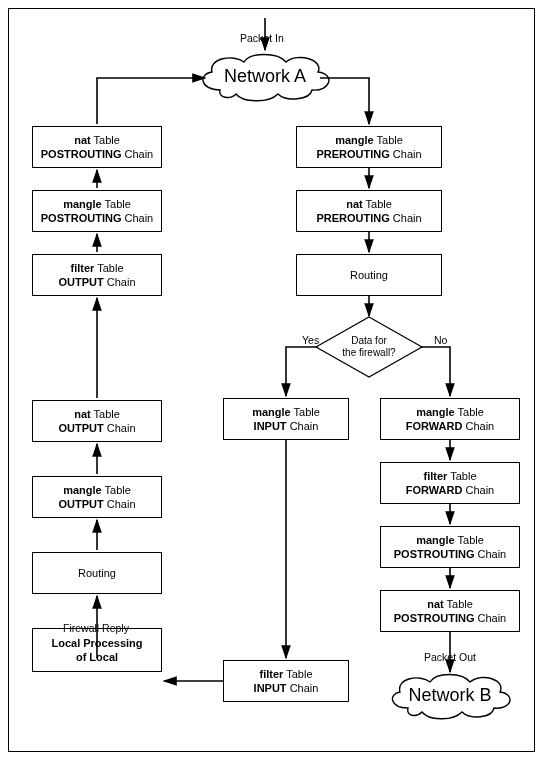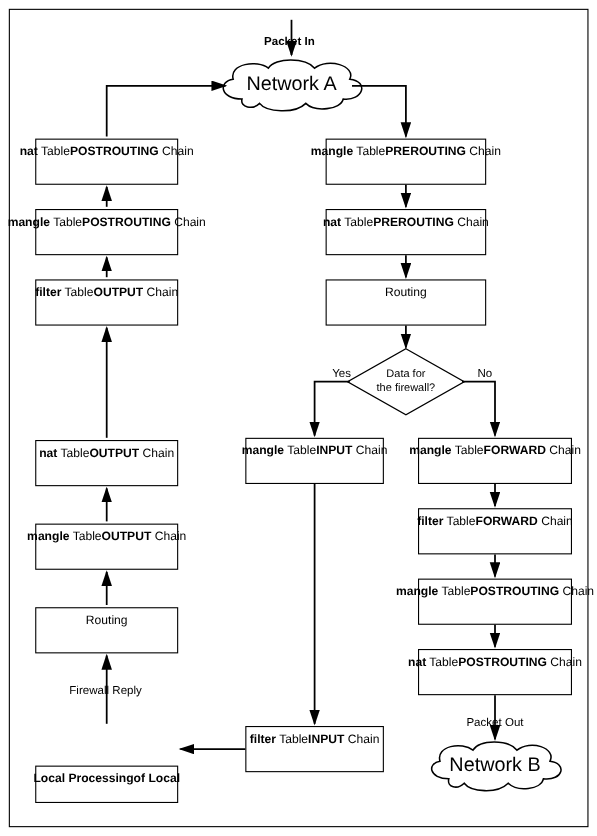--- a/index.html
+++ b/index.html
@@ -15,21 +15,23 @@
     left: 8px; top: 8px;
     width: 527px; height: 744px;
     border: 1.6px solid #000;
   }
   .box {
     position: absolute;
     border: 1.2px solid #000;
     background: #fff;
     text-align: center;
     display: flex;
+    flex-direction: column;
     justify-content: center;
+    align-items: center;
     font-size: 11px;
     line-height: 1.3;
     padding: 4px 2px;
   }
   .box .l1 { white-space: nowrap; }
   .box .l2 { white-space: nowrap; }
   .cloud {
     position: absolute;
     text-align: center;
     font-size: 15px;
@@ -123,21 +125,21 @@
   <span class="l2"><b>POSTROUTING</b> Chain</span>
 </div>
 
 <div class="cloud" style="left:380px; top:670px; width:140px; height:50px;">
   <svg width="140" height="50" viewBox="0 0 140 50">
     <path d="M28 38 C10 38 8 24 20 22 C16 8 40 4 50 12 C56 2 82 2 90 12 C102 2 126 10 120 22 C136 24 132 40 114 38 C112 48 90 50 82 42 C72 52 48 50 42 42 C36 48 26 46 28 38 Z" fill="#fff" stroke="#000" stroke-width="1.4"></path>
   </svg>
   <span>Network B</span>
 </div>
 
-<div class="box" style="left:32px; top:696px; width:130px; height:34px;">
+<div class="box" style="left:32px; top:628px; width:130px; height:44px;">
   <span class="l1"><b>Local Processing</b></span>
   <span class="l2"><b>of Local</b></span>
 </div>
 <div class="box" style="left:32px; top:552px; width:130px; height:42px;">
   <span class="l1">Routing</span>
 </div>
 <div class="box" style="left:32px; top:476px; width:130px; height:42px;">
   <span class="l1"><b>mangle</b> Table</span>
   <span class="l2"><b>OUTPUT</b> Chain</span>
 </div>
@@ -151,21 +153,21 @@
 </div>
 <div class="box" style="left:32px; top:190px; width:130px; height:42px;">
   <span class="l1"><b>mangle</b> Table</span>
   <span class="l2"><b>POSTROUTING</b> Chain</span>
 </div>
 <div class="box" style="left:32px; top:126px; width:130px; height:42px;">
   <span class="l1"><b>nat</b> Table</span>
   <span class="l2"><b>POSTROUTING</b> Chain</span>
 </div>
 
-<div class="lbl" style="left:240px; top:32px;font-weight:bold;">Packet In</div>
+<div class="lbl" style="left:240px; top:32px;">Packet In</div>
 <div class="lbl" style="left:424px; top:651px;">Packet Out</div>
 <div class="lbl" style="left:302px; top:334px;">Yes</div>
 <div class="lbl" style="left:434px; top:334px;">No</div>
 <div class="lbl" style="left:63px; top:622px;">Firewall Reply</div>
 
 <svg class="arrows">
   <defs>
     <marker id="ah" markerWidth="10" markerHeight="10" refX="8" refY="3" orient="auto" markerUnits="strokeWidth">
       <path d="M0,0 L9,3 L0,6 Z" fill="#000"></path>
     </marker>

